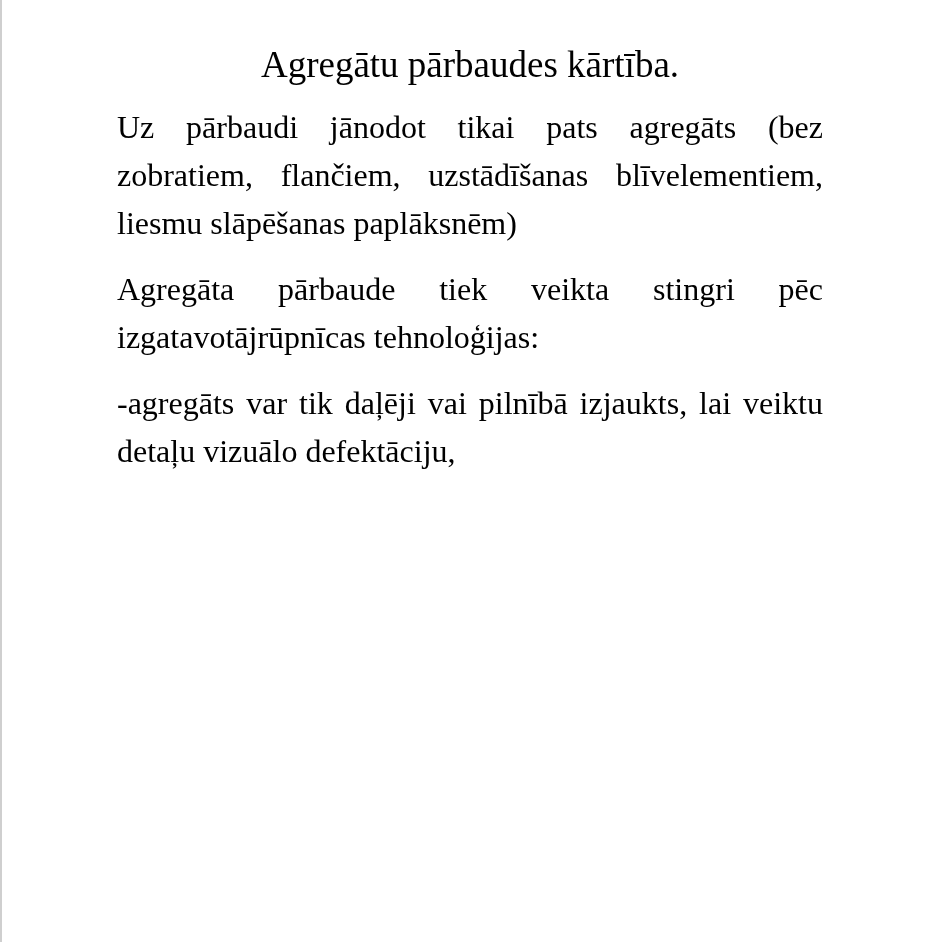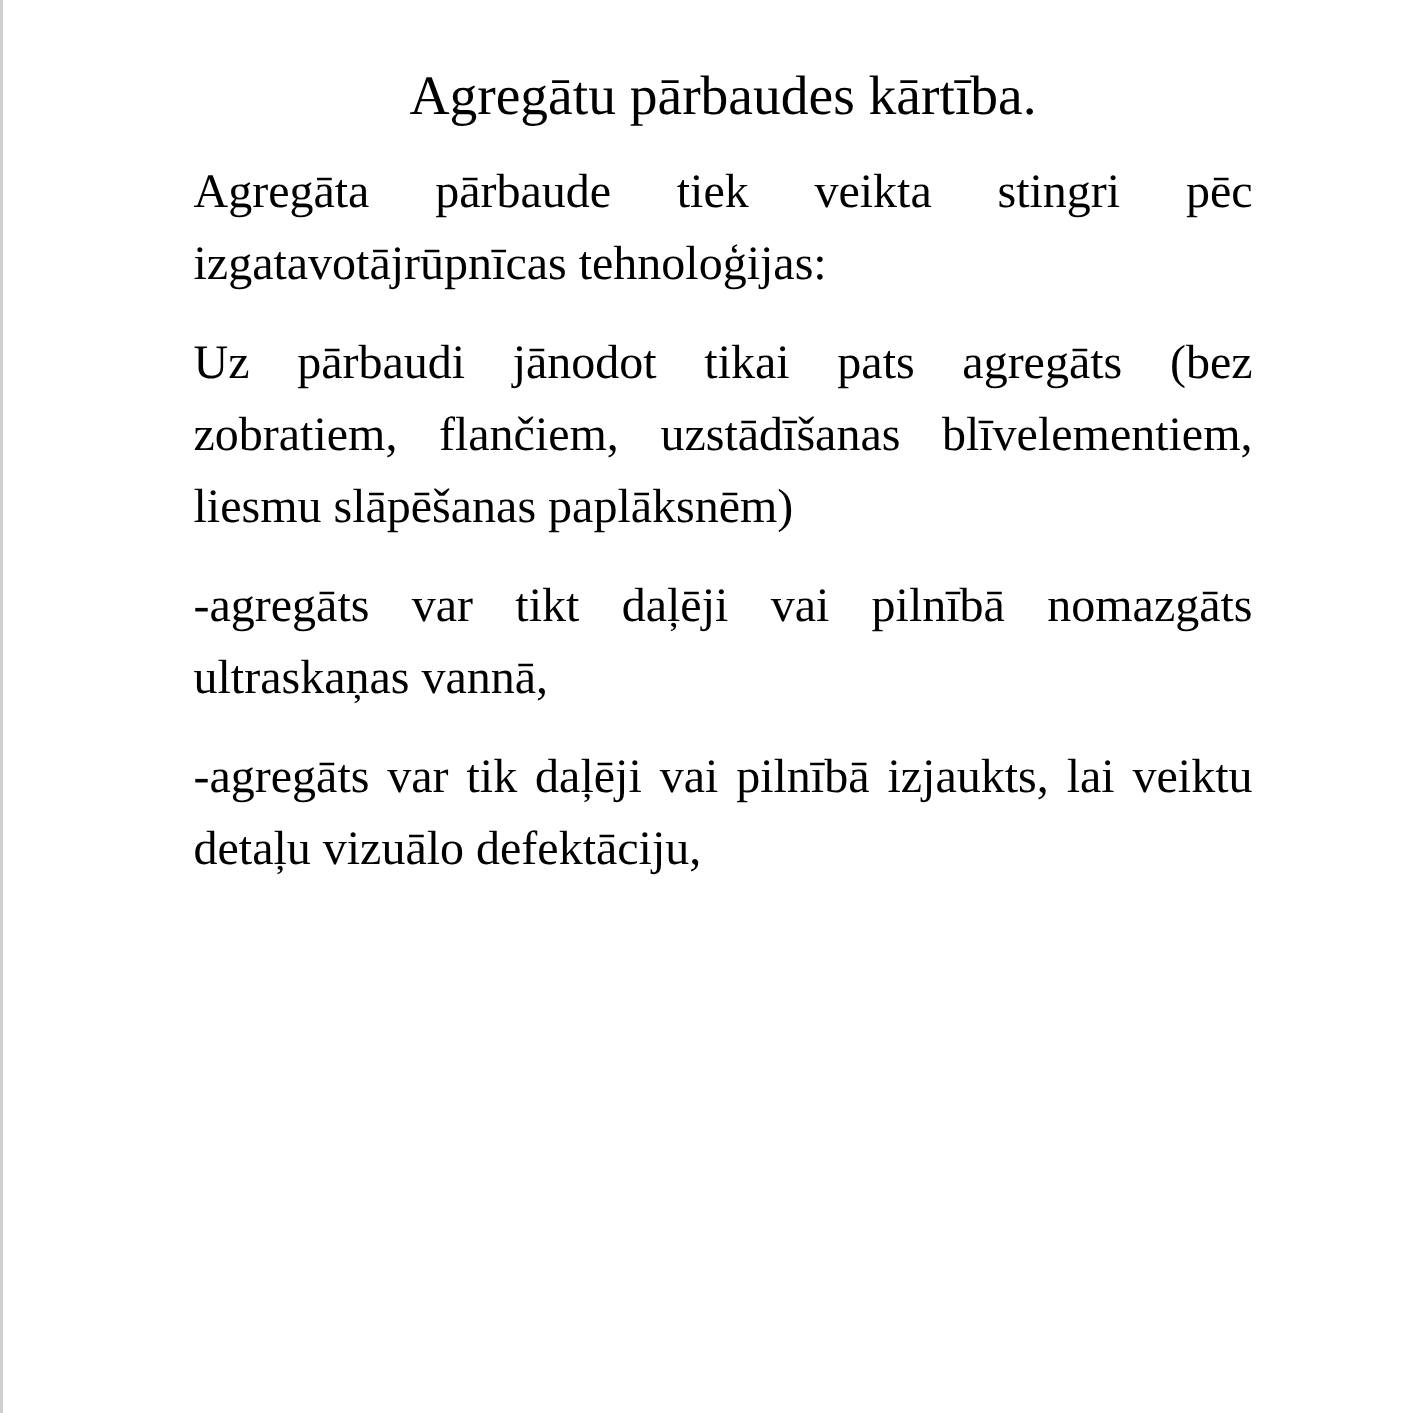--- a/index.html
+++ b/index.html
@@ -18,21 +18,21 @@
     .left-border {
       position: absolute;
       left: 0;
       top: 0;
       width: 2px;
       height: 942px;
       background: #cfcfcf;
     }
     .page {
       position: absolute;
-      left: 129px;
+      left: 117px;
       top: 0;
       width: 706px;
     }
     .title {
       margin: 0;
       padding-top: 41px;
       font-size: 37px;
       font-weight: normal;
       line-height: 48px;
       text-align: center;
@@ -52,17 +52,16 @@
     }
   </style>
 </head>
 <body>
 
 <div class="left-border"></div>
 
 <div class="page">
   <h1 class="title">Agregātu pārbaudes kārtība.</h1>
 
+  <p class="para">Uz pārbaudi jānodot tikai pats agregāts (bez zobratiem, flančiem, uzstādīšanas blīvelementiem, liesmu slāpēšanas paplāksnēm)</p>
   <p class="para">Agregāta pārbaude tiek veikta stingri pēc izgatavotājrūpnīcas tehnoloģijas:</p>
-  <p class="para">Uz pārbaudi jānodot tikai pats agregāts (bez zobratiem, flančiem, uzstādīšanas blīvelementiem, liesmu slāpēšanas paplāksnēm)</p>
-  <p class="para">-agregāts var tikt daļēji vai pilnībā nomazgāts ultraskaņas vannā,</p>
   <p class="para">-agregāts var tik daļēji vai pilnībā izjaukts, lai veiktu detaļu vizuālo defektāciju,</p>
 </div>
 
 </body></html>

